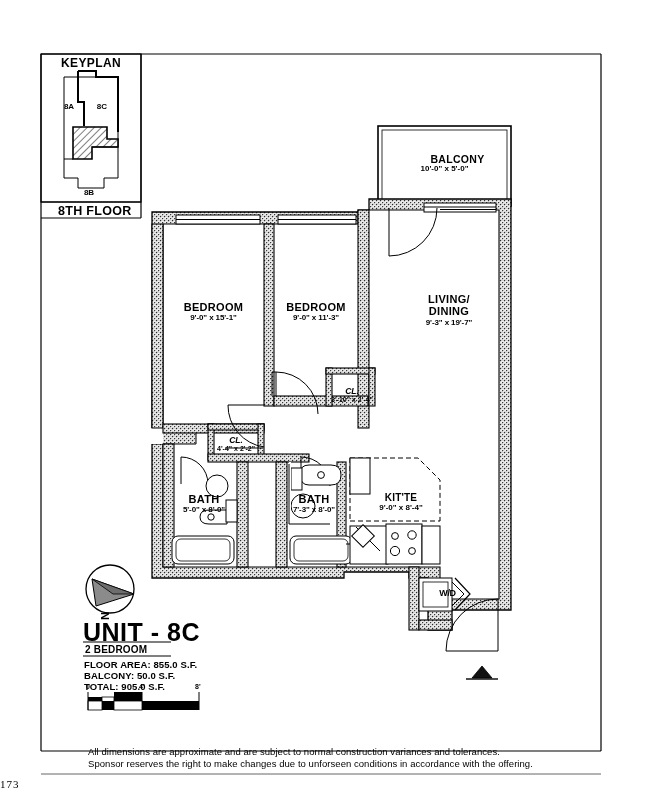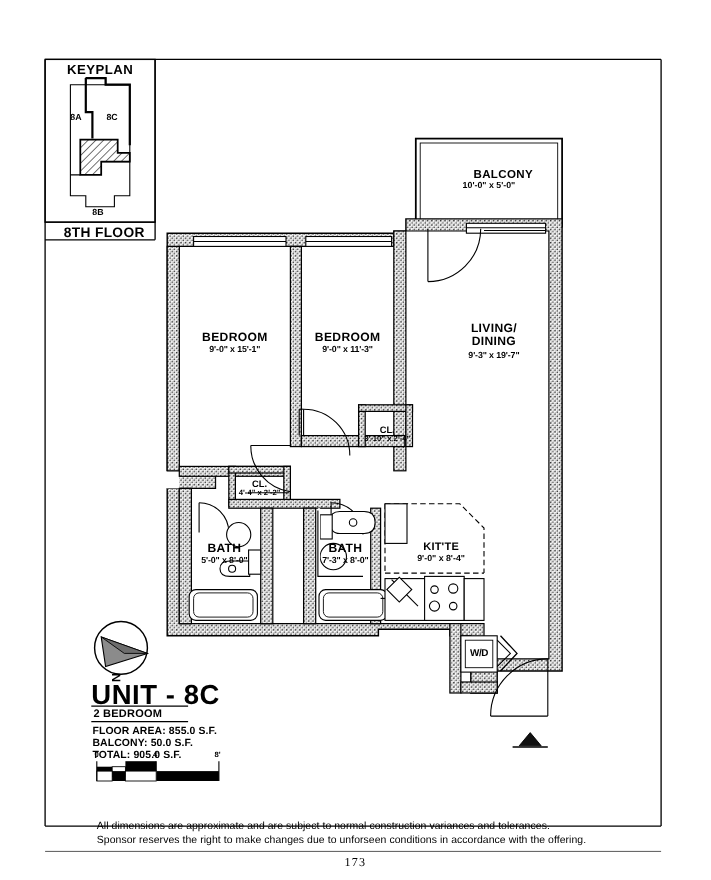--- a/index.html
+++ b/index.html
@@ -33,21 +33,21 @@
   .room-name {
     font-size: 11px;
     font-weight: 700;
     letter-spacing: 0.3px;
   }
   .room-dim {
     font-size: 8px;
     font-weight: 700;
     letter-spacing: -0.1px;
   }
-  .cl-name { font-size: 8.5px; font-weight: 700; }
+  .cl-name { font-size: 8.5px; font-weight: 700; font-style: italic; }
   .cl-dim  { font-size: 7px;  font-weight: 700; }
 
   .keyplan-title {
     position: absolute;
     font-size: 12px;
     font-weight: 700;
     letter-spacing: 0.4px;
   }
   .keyplan-unit {
     position: absolute;
@@ -99,20 +99,21 @@
     position: absolute;
     font-size: 11px;
     letter-spacing: 1px;
     font-family: "Liberation Serif", serif;
   }
   .wd-label {
     position: absolute;
     font-size: 9px;
     font-weight: 700;
     letter-spacing: -0.3px;
+    margin-left: 12px;
   }
   .kit-name { font-size: 10px; font-weight: 700; letter-spacing: 0.2px; }
   .kit-dim  { font-size: 8px; font-weight: 700; }
   .compass-n {
     position: absolute;
     font-size: 11px;
     font-weight: 700;
     transform: rotate(90deg);
   }
 </style>
@@ -440,15 +441,15 @@
 
   <div class="scale-tick" style="left:86px; top:667px;">0</div>
   <div class="scale-tick" style="left:139px; top:667px;">4'</div>
   <div class="scale-tick" style="left:195px; top:667px;">8'</div>
 
   <div class="footer-note" style="left:88px; top:730px; width:500px;">
     <div>All dimensions are approximate and are subject to normal construction variances and tolerances.</div>
     <div>Sponsor reserves the right to make changes due to unforseen conditions in accordance with the offering.</div>
   </div>
 
-  <div class="page-num" style="left:0px; top:762px; width:646px; text-align:center;">173</div>
+  <div class="page-num" style="left:0px; top:762px; width:646px; ">173</div>
 
 </div>
 
 </body></html>

